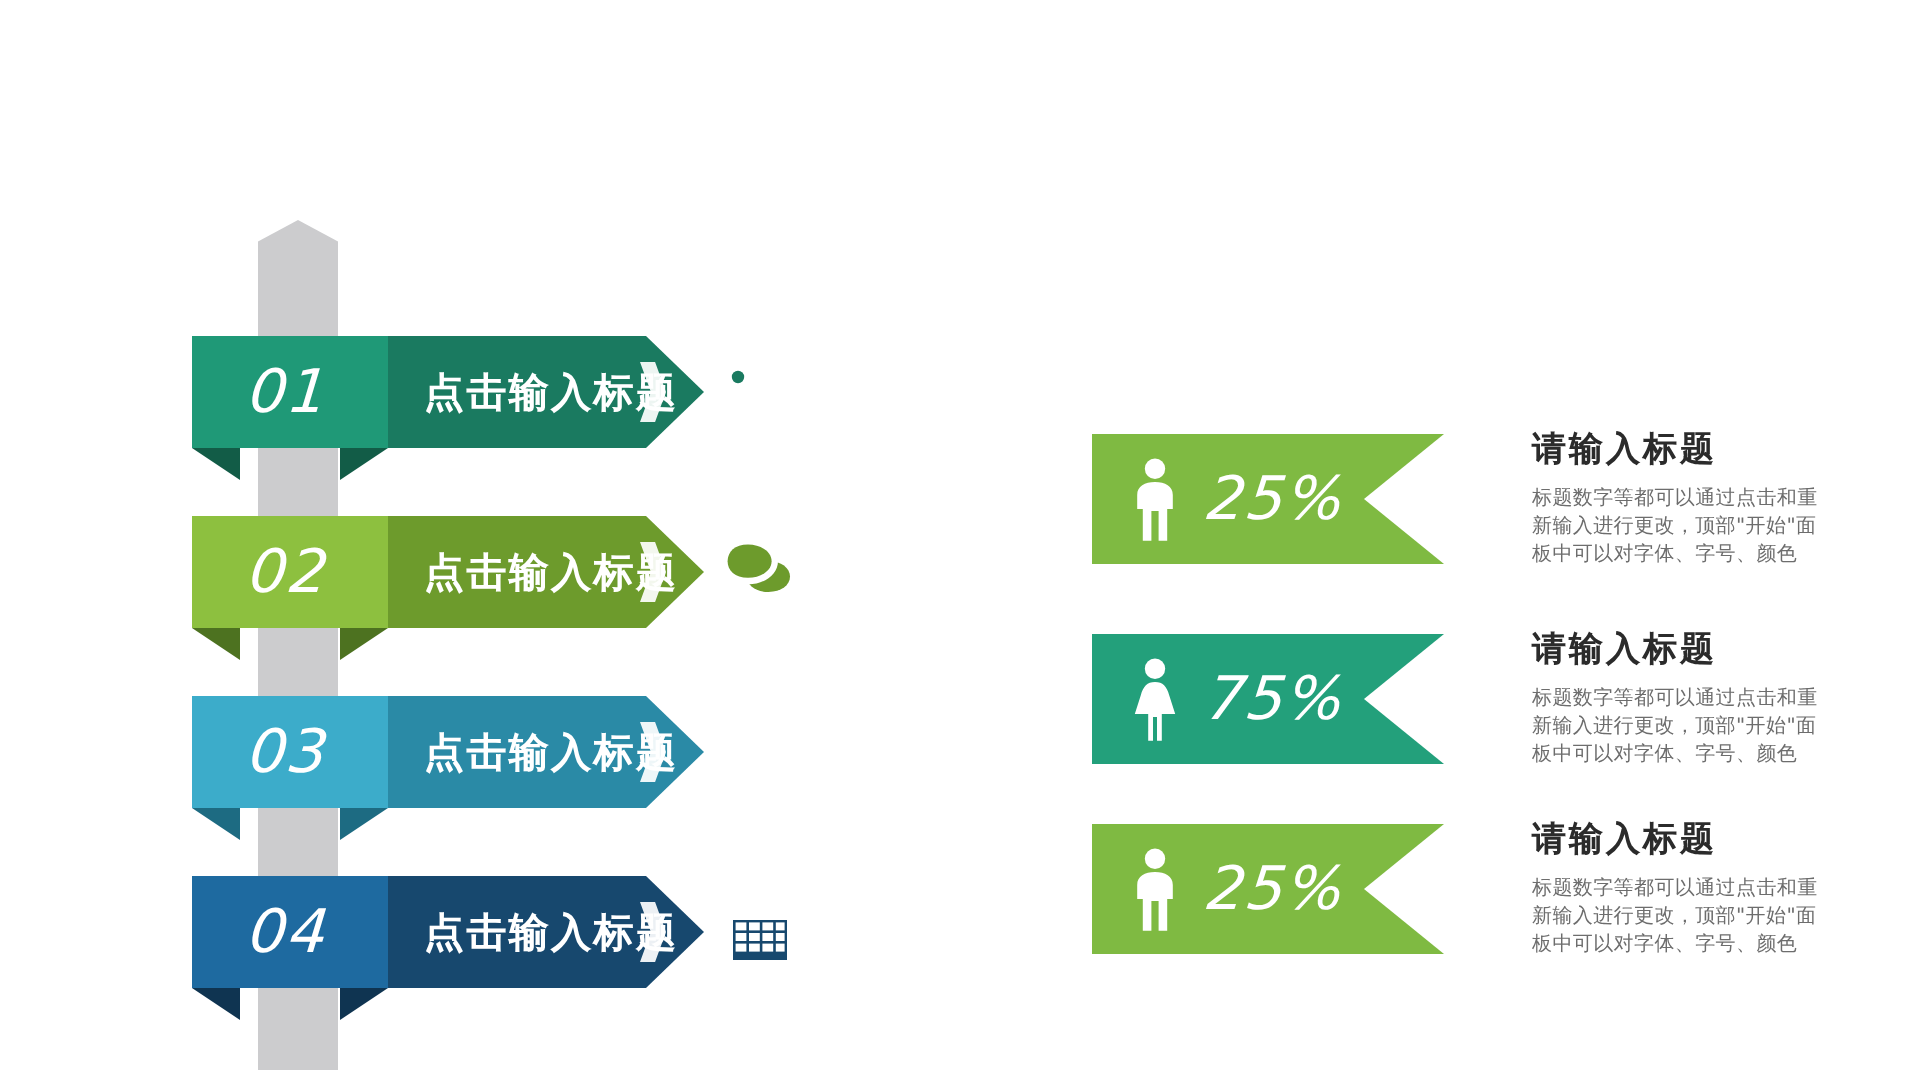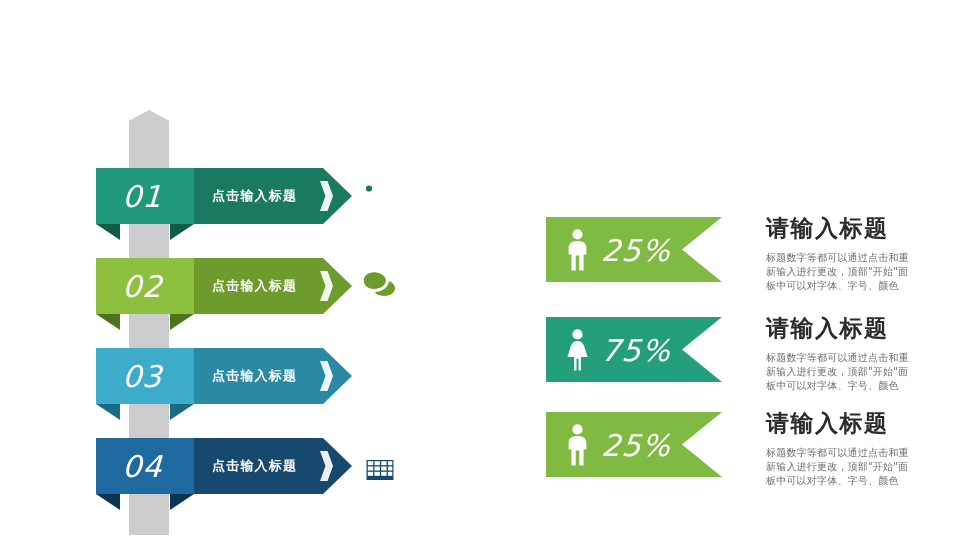--- a/index.html
+++ b/index.html
@@ -74,21 +74,21 @@
   .fold-r{left:170px;clip-path:polygon(0 0, 100% 0, 0 100%);}
 
   .sign-title{
     position:absolute;
     left:212px;top:0;
     height:56px;
     display:flex;align-items:center;
     color:#ffffff;
     font-family:"Liberation Serif",serif;
     font-weight:bold;
-    font-size:13px;
+    font-size:20px;
     letter-spacing:1.2px;
     white-space:nowrap;
   }
   .sign-icon{
     position:absolute;
     left:352px;top:0;
     width:56px;height:56px;
     display:flex;align-items:center;justify-content:center;
   }
   .sign-icon svg{display:block;}
@@ -130,21 +130,21 @@
     font-family:"DejaVu Sans",sans-serif;
     letter-spacing:1px;
     white-space:nowrap;
   }
 
   .textblock{position:absolute;left:766px;width:150px;}
   .tb-title{
     color:#2b2b2b;
     font-family:"Liberation Serif",serif;
     font-weight:bold;
-    font-size:23px;
+    font-size:17px;
     letter-spacing:1.5px;
     margin:0 0 7px 0;
     white-space:nowrap;
   }
   .tb-line{
     color:#6d6d6d;
     font-size:10px;
     line-height:14.2px;
     letter-spacing:.2px;
     white-space:nowrap;

